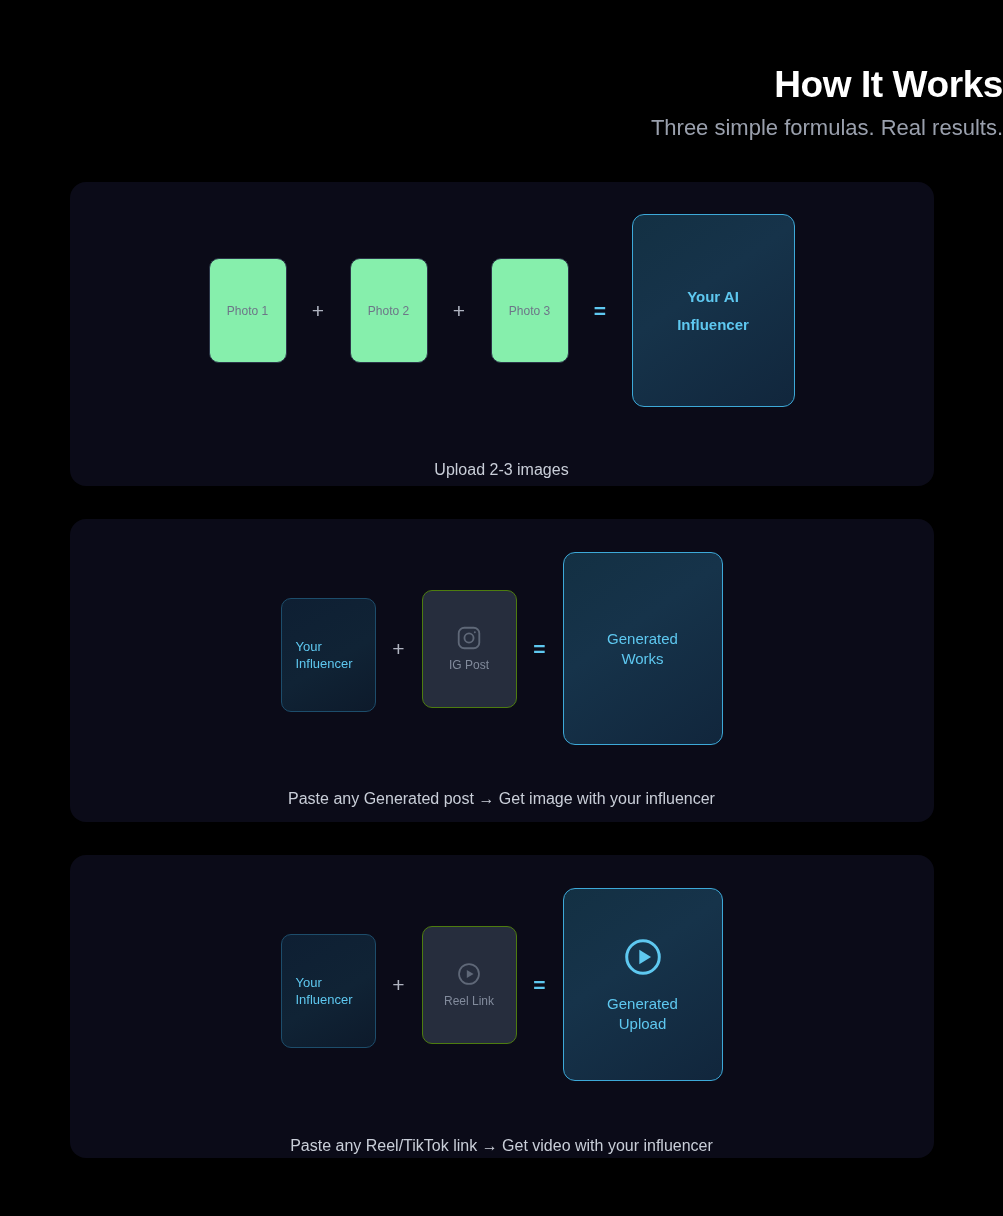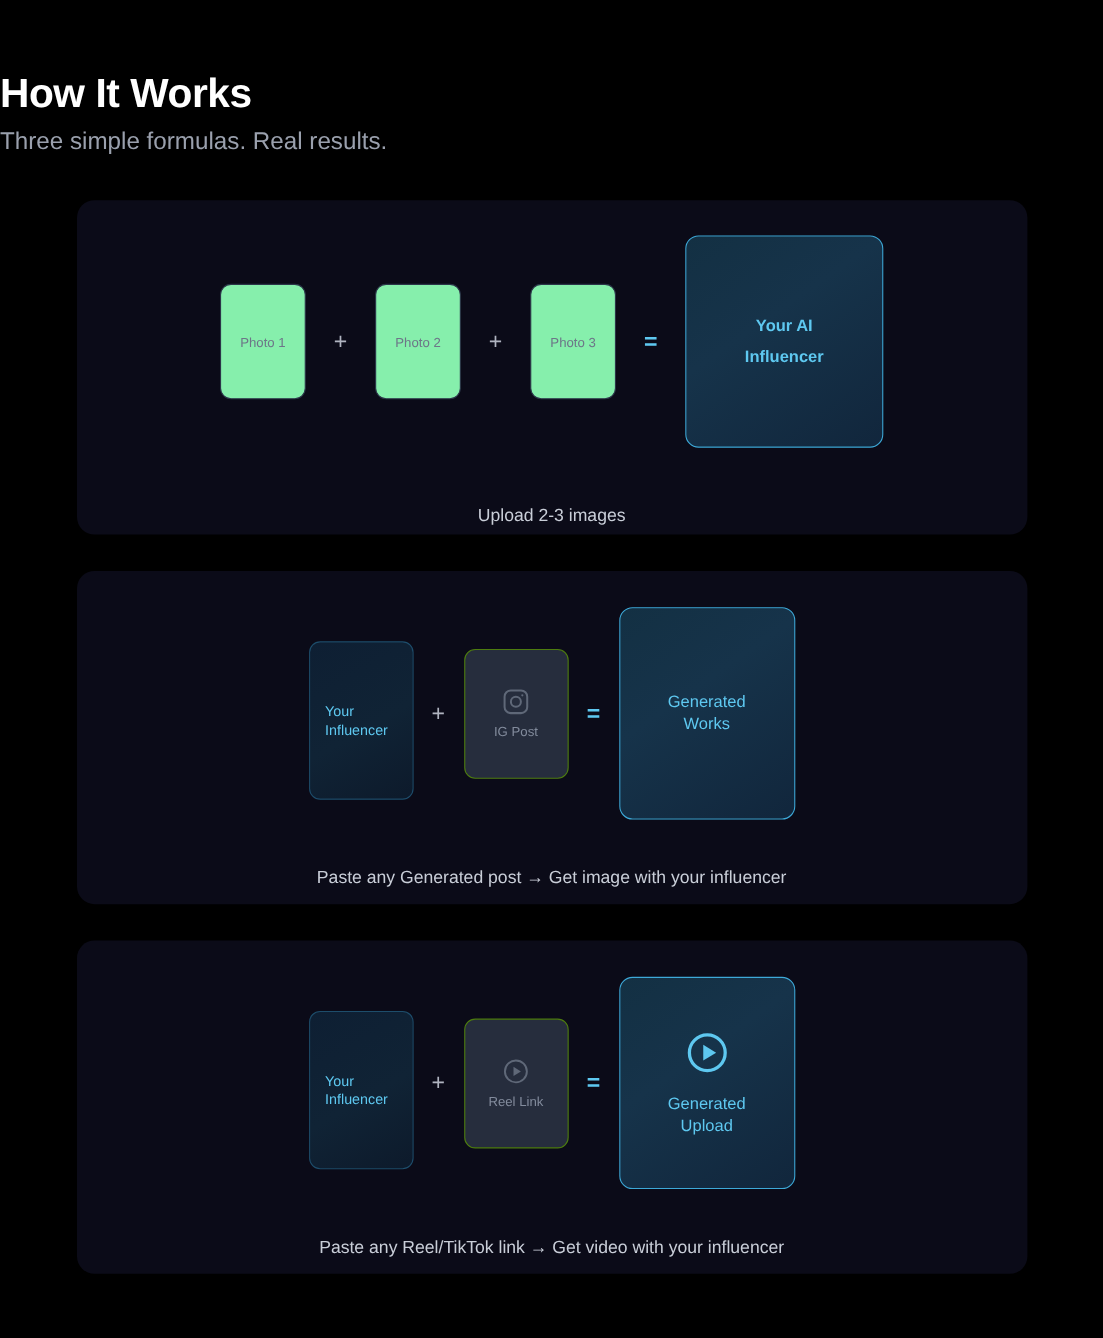--- a/index.html
+++ b/index.html
@@ -14,21 +14,21 @@
 
   .page {
     width: 1003px;
     height: 1216px;
     position: relative;
     overflow: hidden;
     background: #000000;
   }
 
   
-  .header { padding-top: 62px; text-align: left; }
+  .header { padding-top: 62px; text-align: right; }
 
   .page-title {
     font-size: 37px;
     font-weight: bold;
     color: #ffffff;
     letter-spacing: -0.4px;
     line-height: 46px;
   }
 
   .page-subtitle {
@@ -109,21 +109,21 @@
     font-size: 12px;
     color: #828b9c;
     gap: 7px;
   }
 
   .asset-icon { display: block; line-height: 0; }
 
   
   .influencer-tile {
     width: 95px;
-    height: 144px;
+    height: 114px;
     border-radius: 10px;
     border: 1px solid #1d4d6b;
     background: linear-gradient(150deg, #0e1f33 0%, #102335 55%, #0d1a2b 100%);
     display: flex;
     align-items: center;
     justify-content: flex-start;
     padding-left: 14px;
     margin-top: 13px;
   }
 
@@ -140,21 +140,21 @@
     border: 1px solid #3da9d8;
     background: linear-gradient(145deg, #133043 0%, #16334a 40%, #11263c 100%);
     display: flex;
     flex-direction: column;
     align-items: center;
     justify-content: center;
     text-align: center;
   }
 
   .result-1 {
-    width: 180px;
+    width: 163px;
     height: 193px;
   }
   .result-1 .result-text {
     font-size: 15px;
     font-weight: bold;
     line-height: 28px;
     color: #5ec8f0;
   }
 
   .result-2 {
@@ -184,21 +184,21 @@
 
   
   .caption {
     font-size: 16px;
     color: #c9ced8;
     line-height: 22px;
     text-align: left;
   }
   .caption-1 { margin-top: 52px; }
   .caption-2 { margin-top: 43px; }
-  .caption-3 { margin-top: 43px; }
+  .caption-3 { margin-top: 54px; }
 </style>
 </head>
 <body>
 
 <div class="page">
 
   <div class="header">
     <h1 class="page-title">How It Works</h1>
     <p class="page-subtitle">Three simple formulas. Real results.</p>
   </div>

